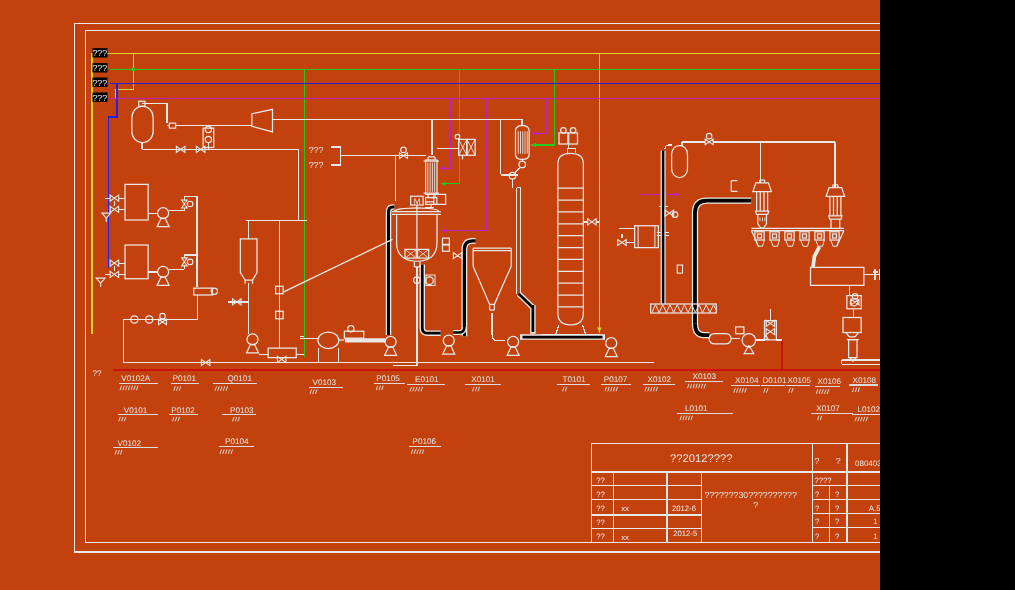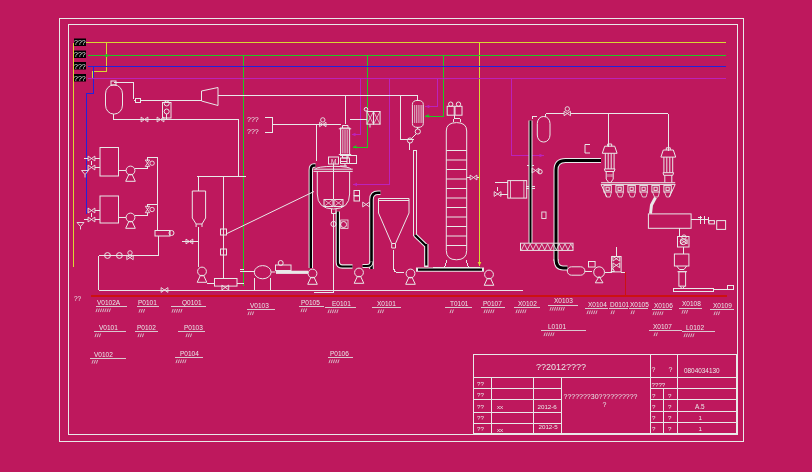--- a/index.html
+++ b/index.html
@@ -1,16 +1,16 @@
 <!DOCTYPE html>
 <html><head>
 <meta charset="utf-8">
 <style>
 html,body{margin:0;padding:0;background:#000;}
-#wrap{position:relative;width:812px;height:472px;background:#be185d;overflow:hidden;}
+#wrap{position:relative;width:704px;height:472px;background:#c2410c;overflow:hidden;}
 svg{position:absolute;top:0;left:0;}
 text{font-family:"Liberation Sans",sans-serif;fill:#e9e9e9;}
 </style>
 </head>
 <body>
 <div id="wrap">
 <svg width="812" height="472" viewBox="0 0 812 472">
 <defs>
 <g id="pump">
           <circle r="4.4" fill="none" stroke="#e9e9e9" stroke-width="1"></circle>

